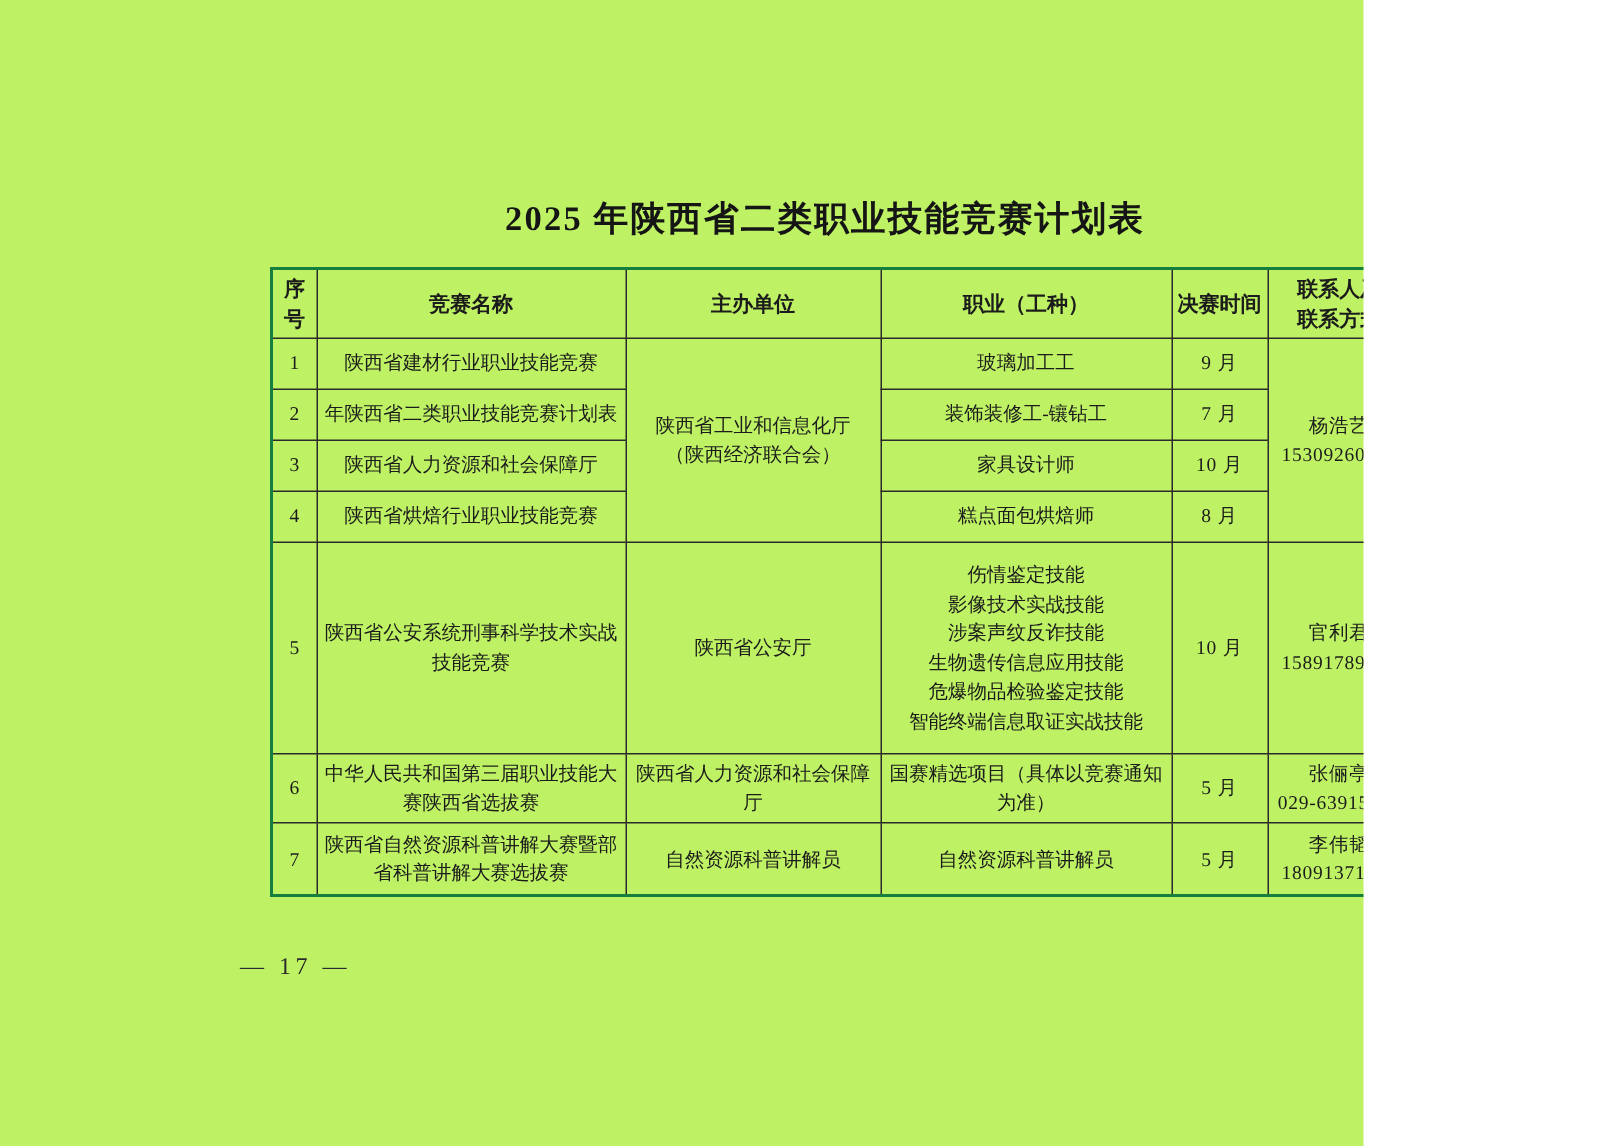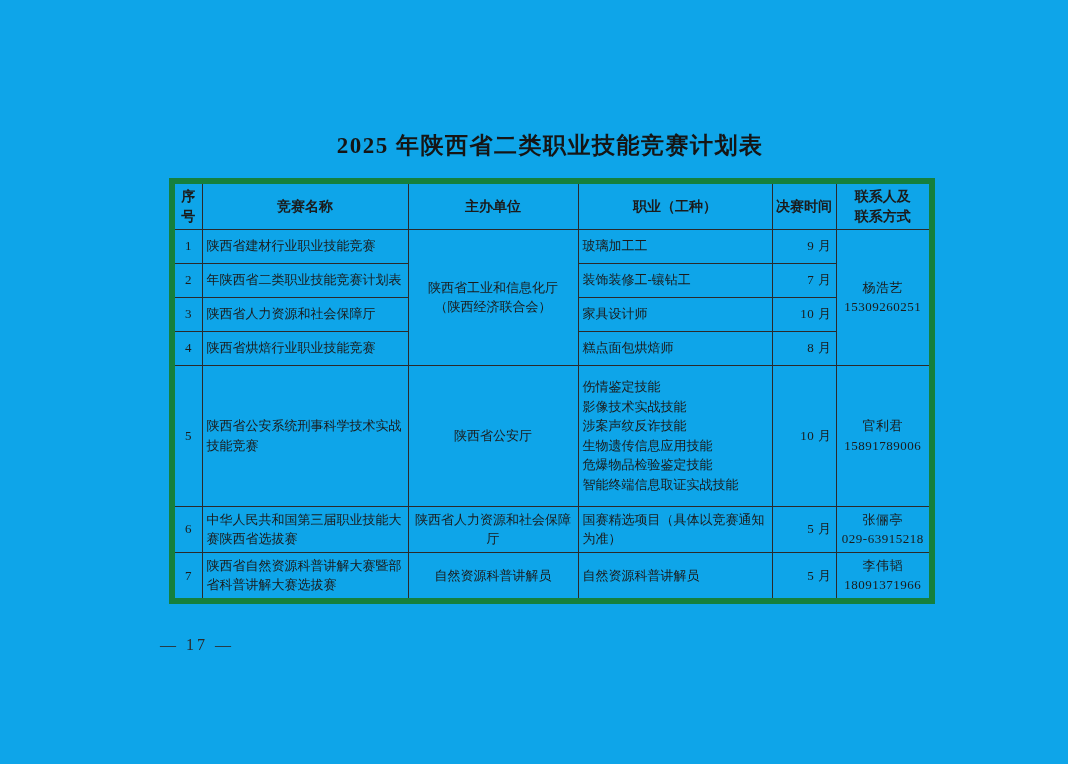--- a/index.html
+++ b/index.html
@@ -1,42 +1,42 @@
 <!DOCTYPE html>
 <html><head>
 <meta charset="utf-8">
 <style>
   * { margin:0; padding:0; box-sizing:border-box; }
   html,body { background:#ffffff; }
   .page {
     position:relative;
-    width:1068px; height:764px;
-    background:#0ea5e9;
+    width:909px; height:764px;
+    background:#bef264;
     color:#1b1b1b;
     font-family:"Liberation Serif","DejaVu Serif",serif;
     overflow:hidden;
   }
   .doc-title {
     position:absolute;
     top:130px; left:160px; width:780px;
     text-align:center;
     font-size:23px;
     font-weight:bold;
     letter-spacing:1.5px;
     color:#151515;
     font-family:"Liberation Serif","DejaVu Serif",serif;
     white-space:pre-line;
   }
   table.plan-table {
     position:absolute;
-    top:178px; left:169px;
+    top:178px; left:180px;
     width:760px;
     border-collapse:collapse;
     table-layout:fixed;
-    border:6px solid #15803d;
+    border:2px solid #15803d;
   }
   .plan-table td, .plan-table th {
     border:1px solid #2a2a2a;
     vertical-align:middle;
     font-size:13px;
     line-height:1.5;
     padding:2px 4px;
     white-space:pre-line;
     color:#1b1b1b;
     font-weight:normal;
@@ -50,29 +50,29 @@
     text-align:center;
     line-height:1.45;
     padding:2px 1px;
   }
   .plan-table tr.r-s  { height:34px; }   
   .plan-table tr.r-5  { height:141px; }
   .plan-table tr.r-6  { height:46px; }
   .plan-table tr.r-7  { height:49px; }
 
   .ta-c { text-align:center; }
-  .ta-l { text-align:left; }
+  .ta-l { text-align:center; }
 
   .name-cell    { padding:2px 4px 2px 6px; }
   .occ-cell     { padding:2px 4px 2px 6px; }
   .occ-list     { line-height:23px; padding:2px 4px 2px 6px; }
   .org-merged   { line-height:2.25; }
   .org-long     { font-size:12.5px; padding:2px 0;margin-left:32px; }
   .contact-cell { line-height:1.65; letter-spacing:0.5px;margin-top:20px; }
-  .time-cell    { letter-spacing:0.5px;text-align:right; }
+  .time-cell    { letter-spacing:0.5px; }
 
   .page-number {
     position:absolute;
     top:636px; left:160px; width:780px;
     text-align:left;
     font-size:16px;
     letter-spacing:3px;
     color:#2a2a2a;
   }
 </style>

